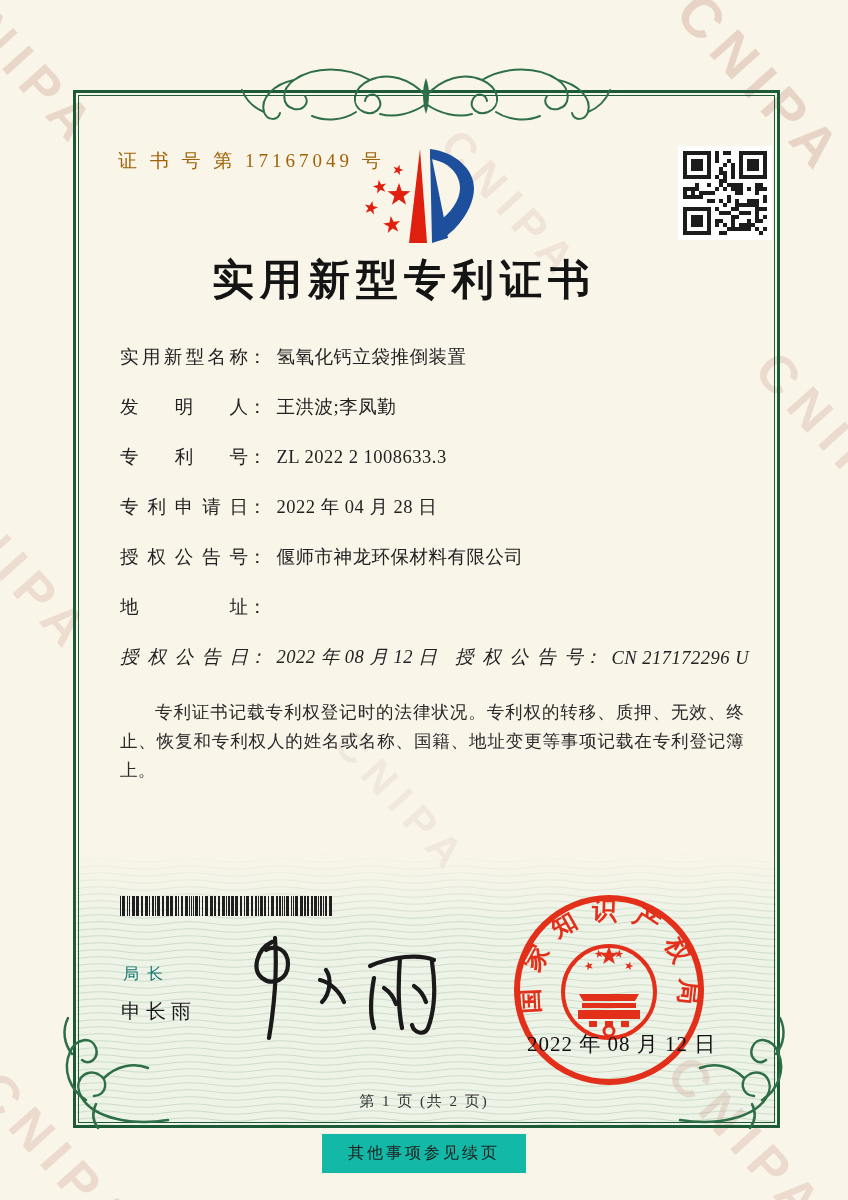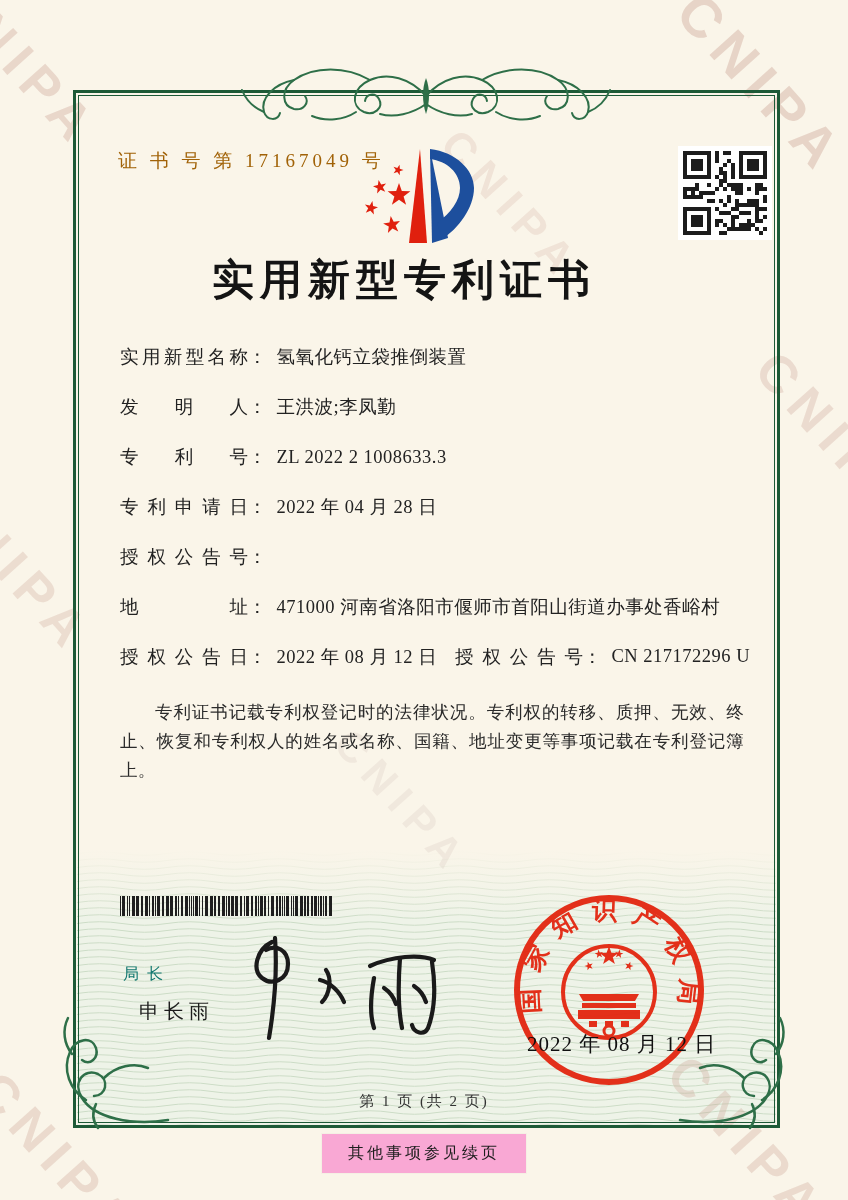--- a/index.html
+++ b/index.html
@@ -58,41 +58,41 @@
     left:0;top:252px;width:808px;text-align:center;
     font-size:42px;font-weight:700;letter-spacing:6px;color:#141414;
   }
 
   .fields{left:120px;top:344px;width:640px;}
   .frow{display:flex;align-items:baseline;height:26px;margin-bottom:24px;
     font-size:18.5px;color:#222;white-space:nowrap;}
   .lbl{display:inline-block;width:128px;text-align:justify;text-align-last:justify;}
   .colon{margin:0 2px 0 0;}
   .val{margin-left:8px;letter-spacing:.5px;}
-  .pair1{width:335px;display:flex;align-items:center;}
+  .pair1{width:335px;display:flex;align-items:flex-end;font-style:italic;}
 
   .paras{left:120px;top:698px;width:624px;font-size:17.5px;line-height:29px;
     color:#2a2a2a;text-align:justify;letter-spacing:.3px;}
   .paras p{margin:0;text-indent:2em;}
 
   .barcode{left:120px;top:896px;width:216px;height:20px;display:flex;align-items:stretch;}
   .barcode i{display:block;height:100%;}
 
   .issuer-title{left:123px;top:964px;font-size:16px;letter-spacing:8px;color:#0f766e;}
-  .issuer-name{left:139px;top:998px;font-size:20px;letter-spacing:5px;color:#1c1c1c;}
+  .issuer-name{left:121px;top:998px;font-size:20px;letter-spacing:5px;color:#1c1c1c;}
   .signature{left:242px;top:936px;width:205px;height:105px;}
 
   .seal{left:509px;top:890px;width:200px;height:200px;opacity:.94;}
   .seal-date{left:527px;top:1030px;width:200px;font-size:21px;letter-spacing:1px;
     color:#101010;z-index:5;}
 
   .page-num{left:0;top:1092px;width:848px;text-align:center;font-size:15px;
     letter-spacing:2px;color:#333;}
   .note-wrap{left:0;top:1134px;width:848px;text-align:center;}
-  .note{display:inline-block;background:#f9a8d4;padding:9px 26px;font-size:16px;
+  .note{display:inline-block;background:#14b8a6;padding:9px 26px;font-size:16px;
     letter-spacing:3px;color:#1e1e1e;box-shadow:0 0 0 1px rgba(0,0,0,0.02);}
 </style>
 </head>
 <body>
 
 <div class="wm wm-tl">CNIPA</div>
 <div class="wm wm-tr">CNIPA</div>
 <div class="wm wm-c">CNIPA</div>
 <div class="wm wm-ml">CNIPA</div>
 <div class="wm wm-mr">CNIPA</div>
@@ -400,25 +400,25 @@
       <span class="val">ZL 2022 2 1008633.3</span>
     </div>
     <div class="frow">
       <span class="lbl">专利申请日</span>
         <span class="colon">：</span>
       <span class="val">2022 年 04 月 28 日</span>
     </div>
     <div class="frow">
       <span class="lbl">授权公告号</span>
         <span class="colon">：</span>
+      <span class="val">偃师市神龙环保材料有限公司</span>
     </div>
     <div class="frow">
       <span class="lbl">地址</span>
         <span class="colon">：</span>
-      <span class="val">471000 河南省洛阳市偃师市首阳山街道办事处香峪村</span>
     </div>
     <div class="frow">
       <span class="pair1">
         <span class="lbl">授权公告日</span>
           <span class="colon">：</span>
         <span class="val">2022 年 08 月 12 日</span>
       </span>
       <span class="pair1" style="width:auto">
         <span class="lbl">授权公告号</span>
           <span class="colon">：</span>

